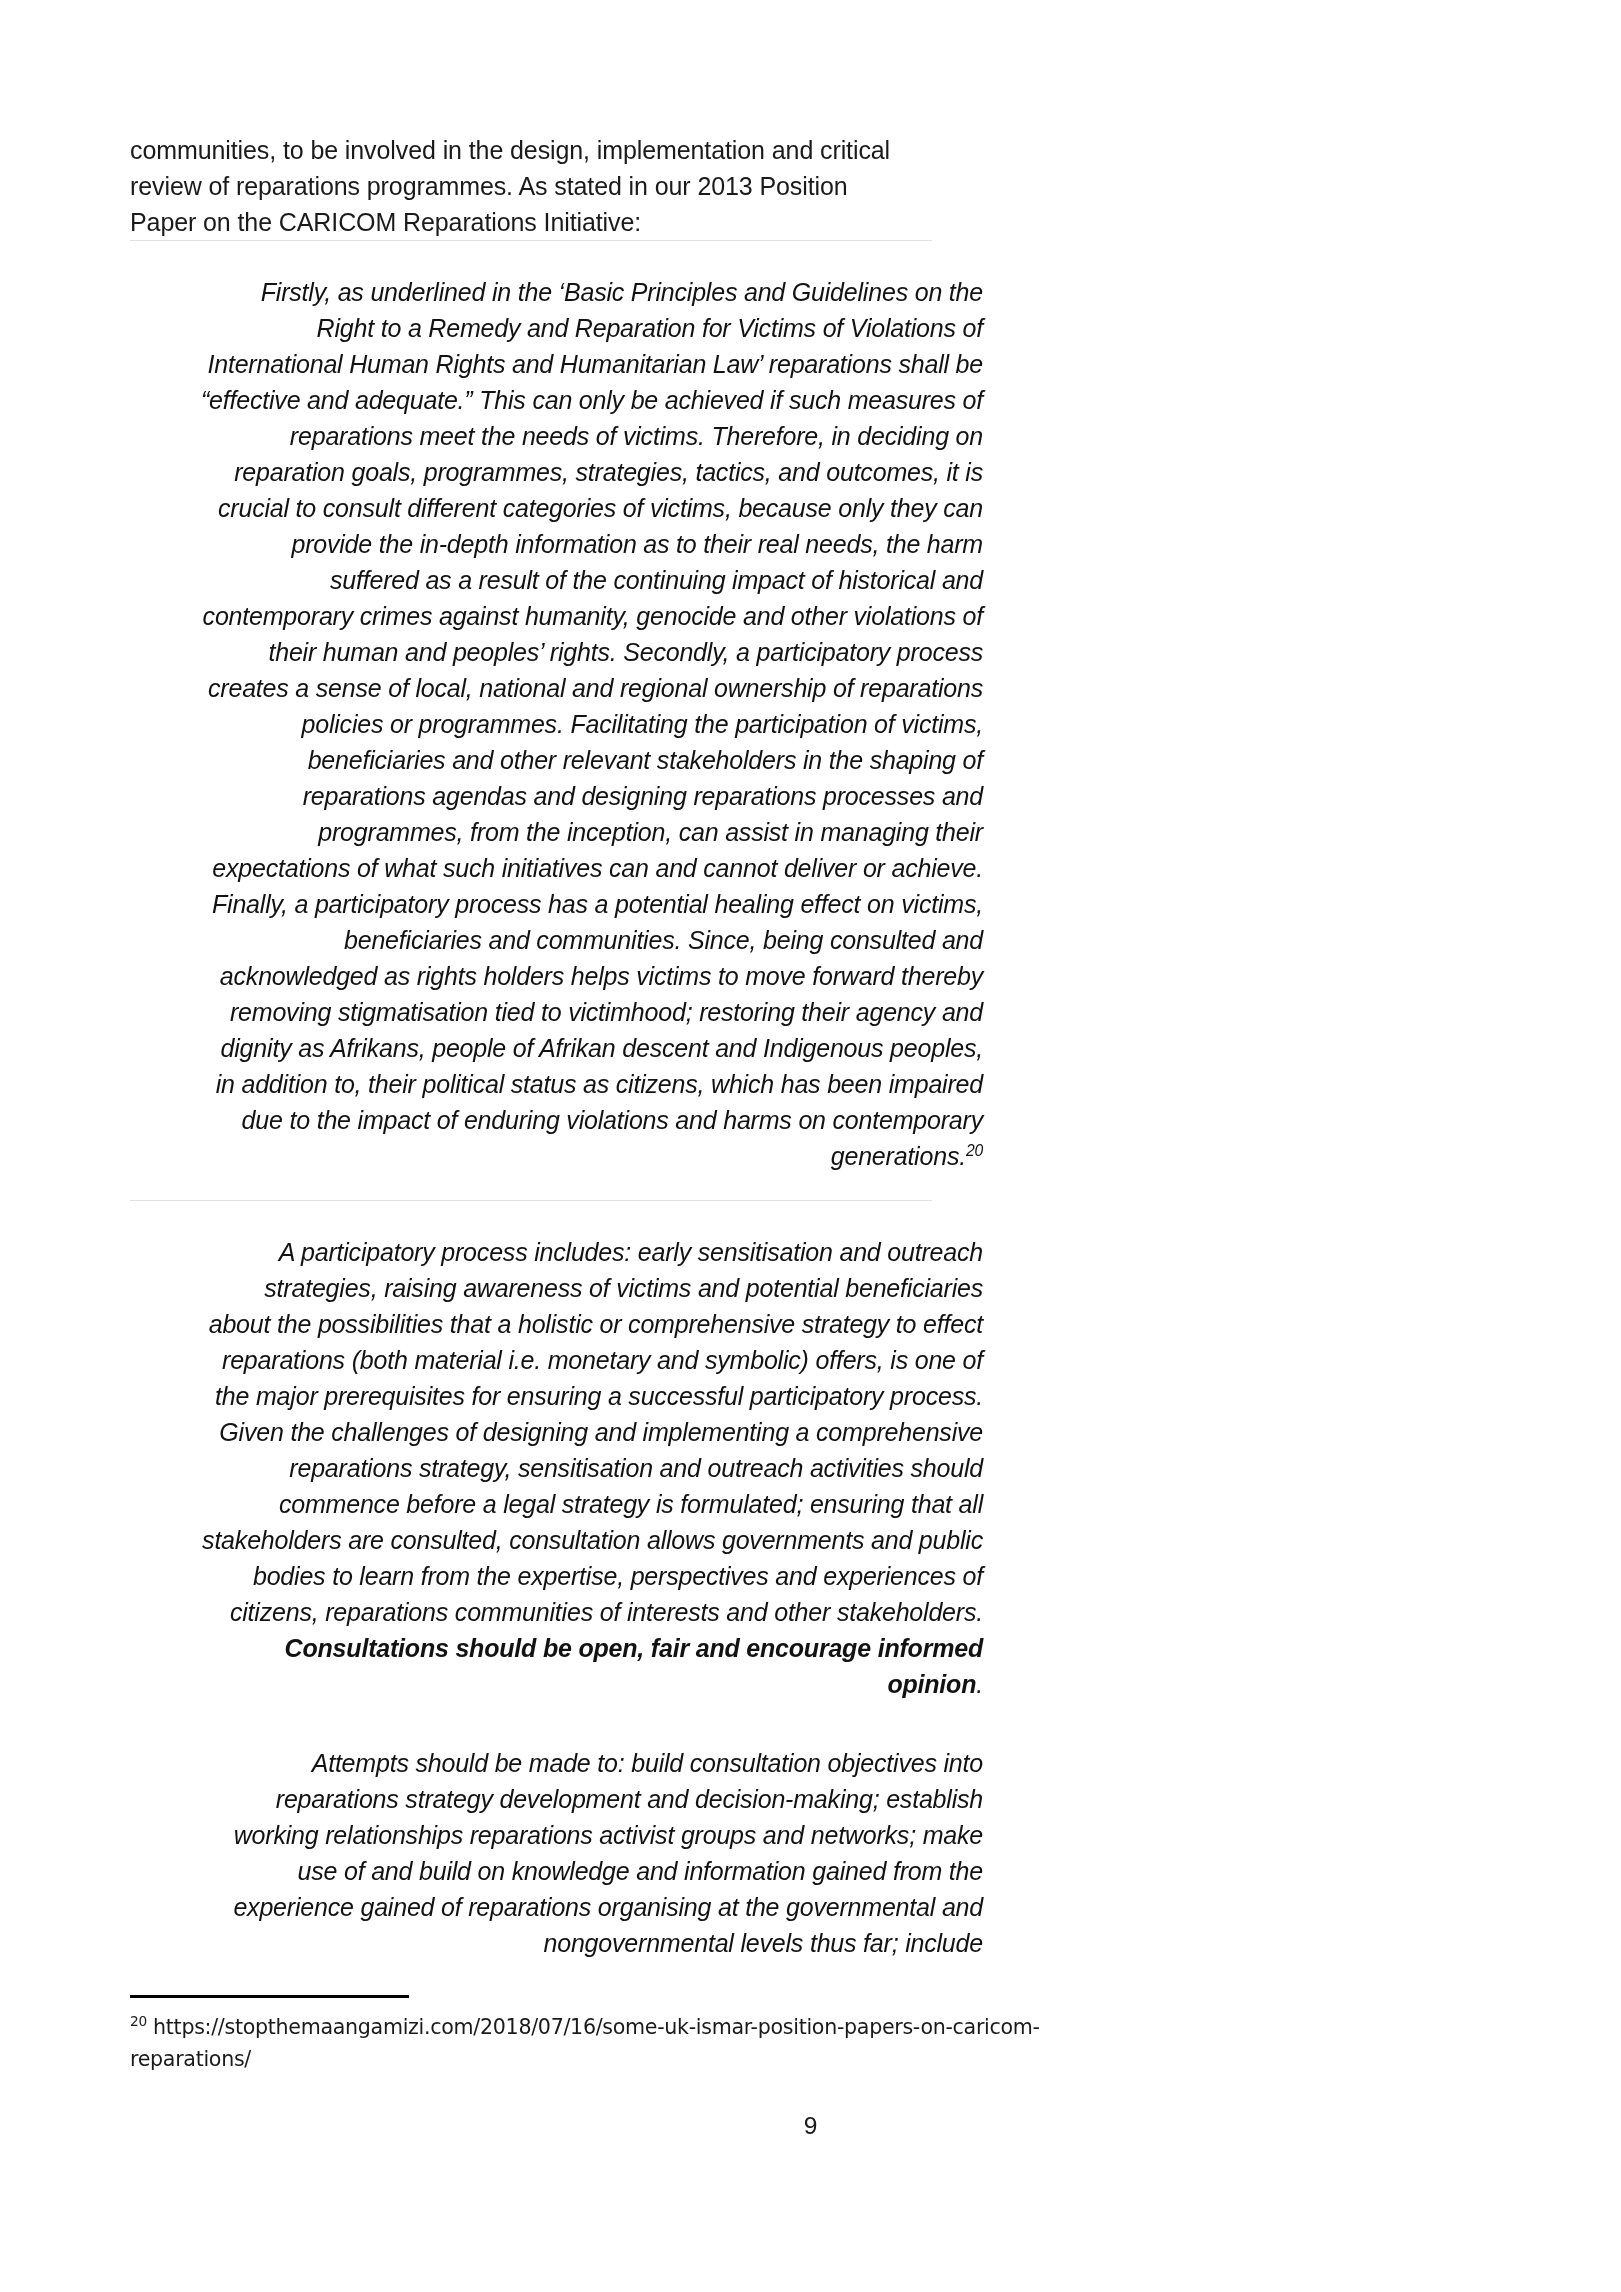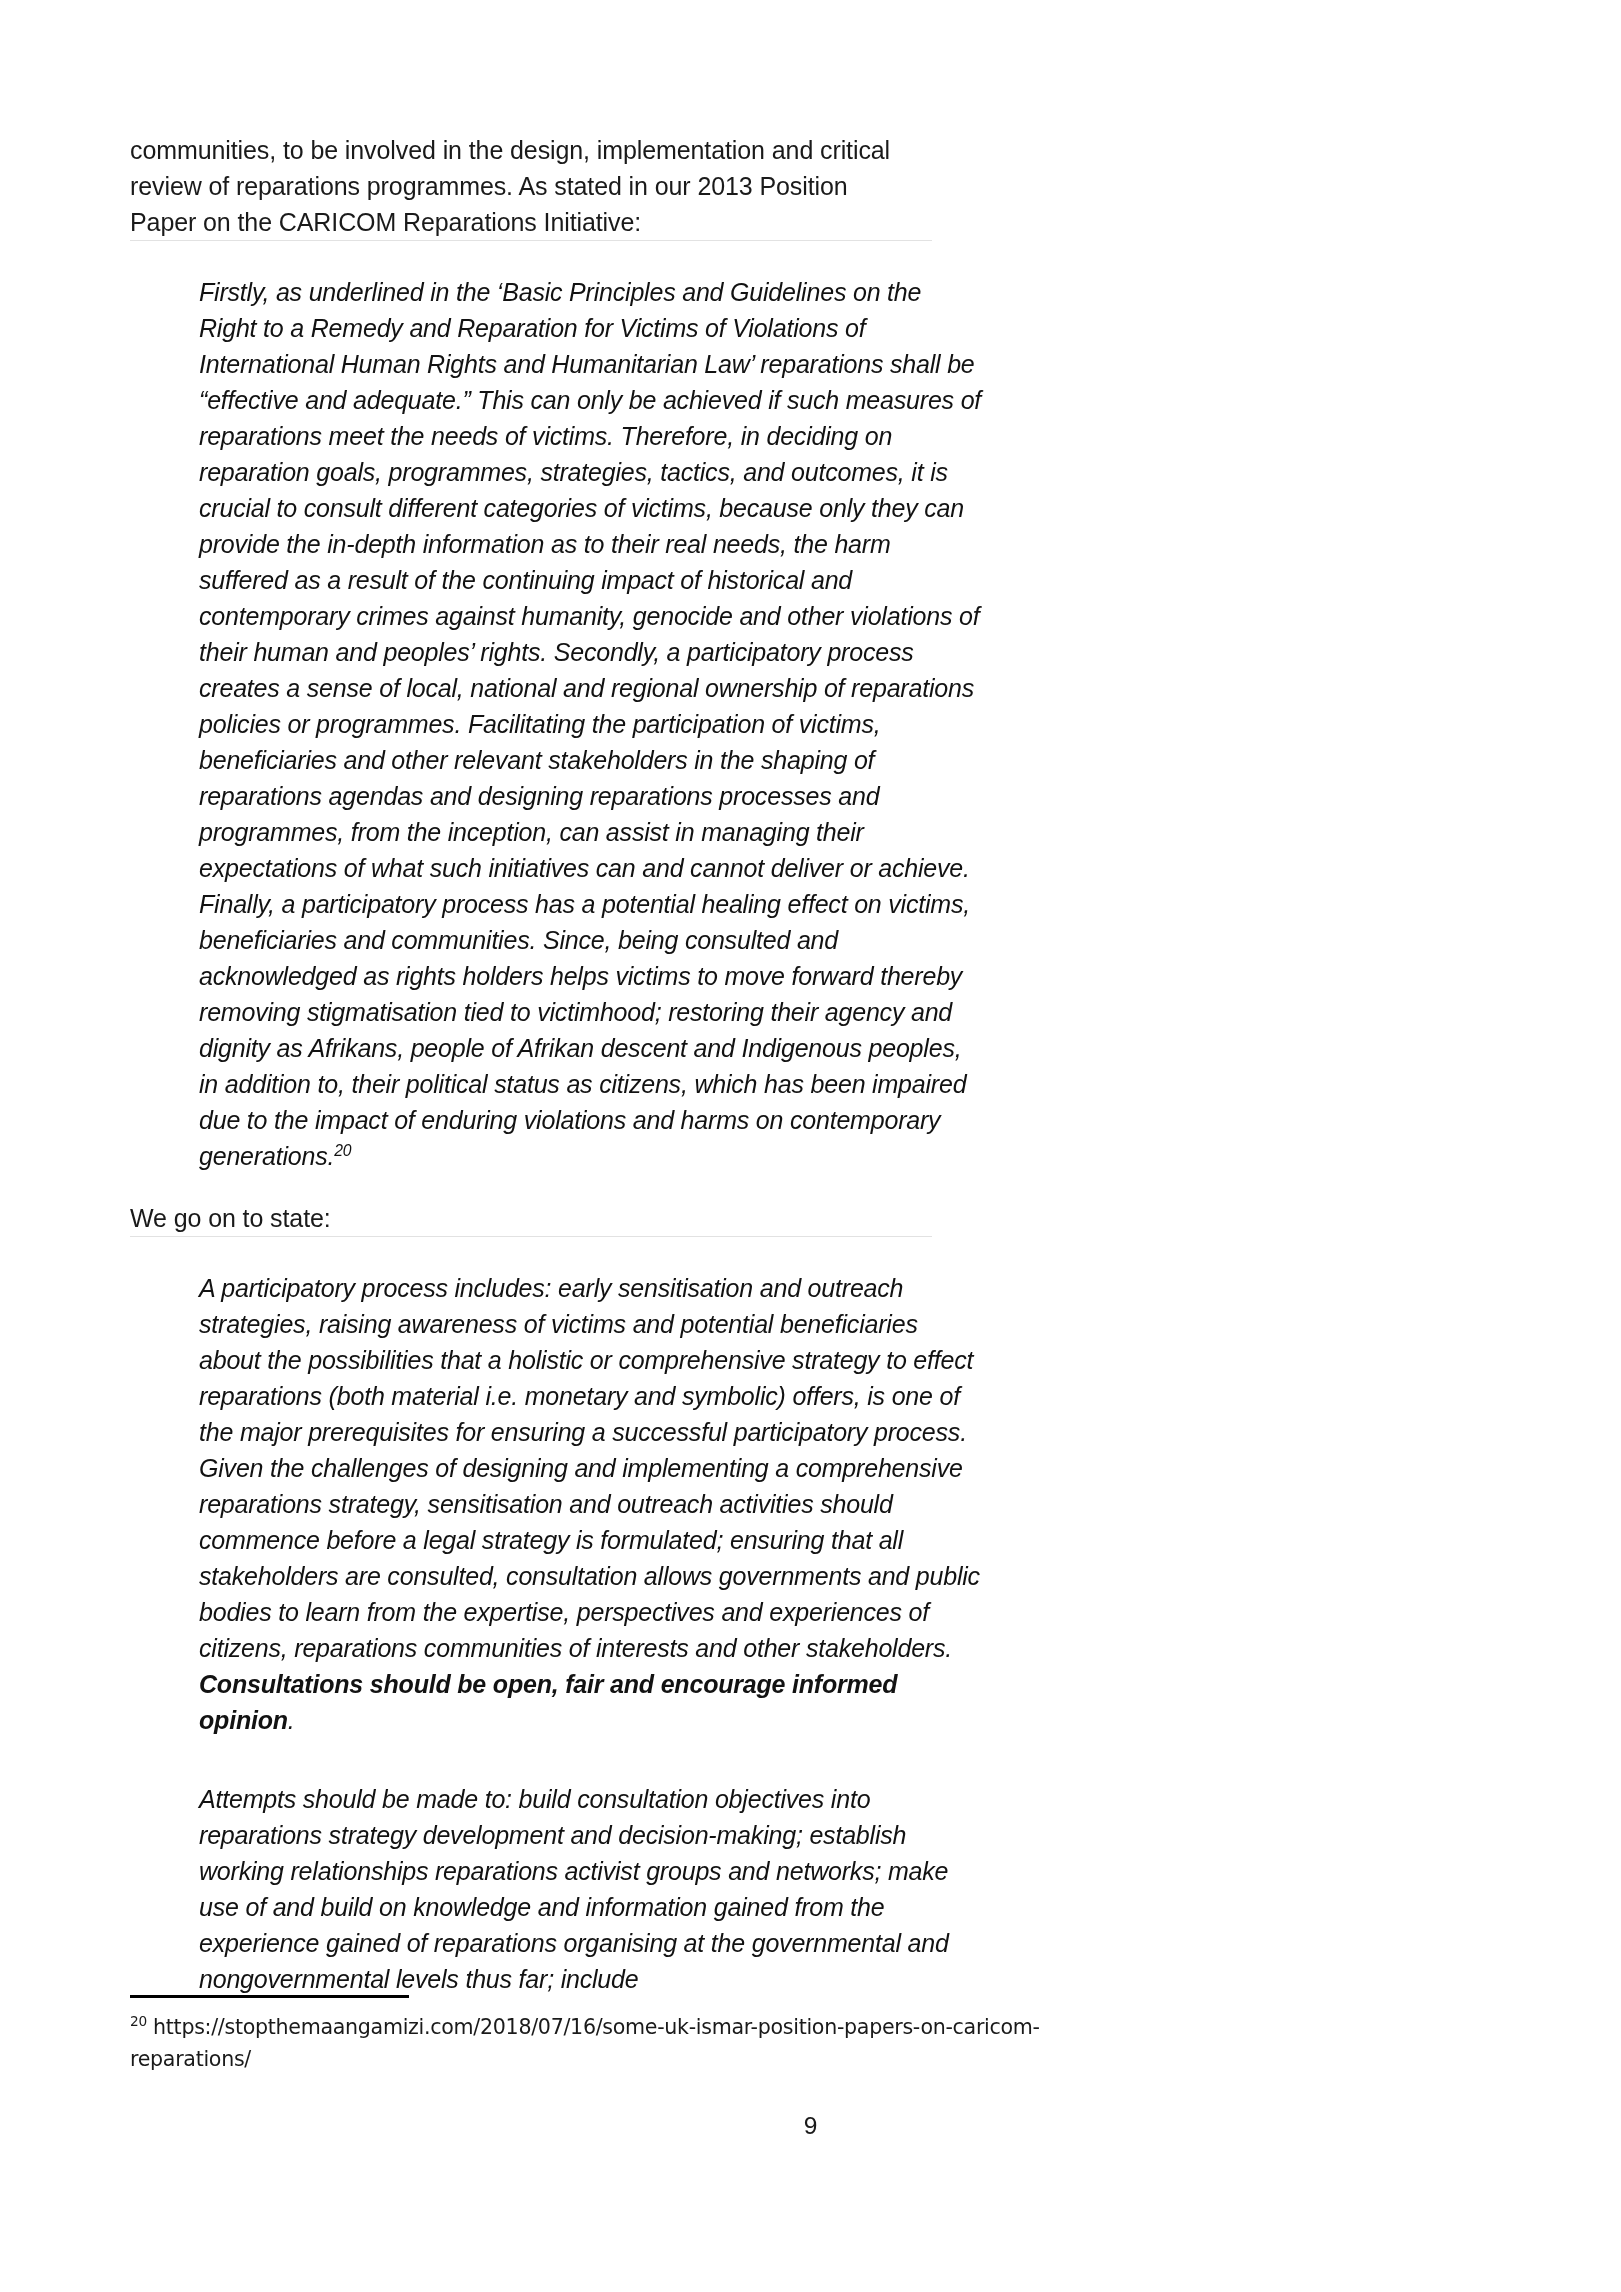--- a/index.html
+++ b/index.html
@@ -56,21 +56,21 @@
     margin: 0;
     padding: 0 0 0 69px;
     width: 784px;
     box-sizing: content-box;
     font-family: "Liberation Sans", sans-serif;
     font-style: italic;
     font-size: 25px;
     line-height: 36px;
     letter-spacing: -0.2px;
     color: #121212;
-    text-align: left;
+    text-align: right;
   }
 
   .quote b {
     font-weight: bold;
     font-style: italic;
   }
 
   .quote .sup {
     font-size: 15.7px;
     vertical-align: super;
@@ -132,21 +132,20 @@
     <p class="body-para">communities, to be involved in the design, implementation and critical review of reparations programmes. As stated in our 2013 Position Paper on the CARICOM Reparations Initiative:</p>
 
     <hr class="rule-faint">
 
     <div class="spacer-l"></div>
 
     <p class="quote"><span>Firstly, as underlined in the ‘Basic Principles and Guidelines on the Right to a Remedy and Reparation for Victims of Violations of International Human Rights and Humanitarian Law’ reparations shall be “effective and adequate.” This can only be achieved if such measures of reparations meet the needs of victims. Therefore, in deciding on reparation goals, programmes, strategies, tactics, and outcomes, it is crucial to consult different categories of victims, because only they can provide the in-depth information as to their real needs, the harm suffered as a result of the continuing impact of historical and contemporary crimes against humanity, genocide and other violations of their human and peoples’ rights. Secondly, a participatory process creates a sense of local, national and regional ownership of reparations policies or programmes. Facilitating the participation of victims, beneficiaries and other relevant stakeholders in the shaping of reparations agendas and designing reparations processes and programmes, from the inception, can assist in managing their expectations of what such initiatives can and cannot deliver or achieve. Finally, a participatory process has a potential healing effect on victims, beneficiaries and communities. Since, being consulted and acknowledged as rights holders helps victims to move forward thereby removing stigmatisation tied to victimhood; restoring their agency and dignity as Afrikans, people of Afrikan descent and Indigenous peoples, in addition to, their political status as citizens, which has been impaired due to the impact of enduring violations and harms on contemporary generations.</span><span class="sup">20</span></p>
 
     <div class="spacer-m"></div>
 
-    <p class="body-para">We go on to state:</p>
 
     <hr class="rule-faint">
 
     <div class="spacer-l"></div>
 
     <p class="quote"><span>A participatory process includes: early sensitisation and outreach strategies, raising awareness of victims and potential beneficiaries about the possibilities that a holistic or comprehensive strategy to effect reparations (both material i.e. monetary and symbolic) offers, is one of the major prerequisites for ensuring a successful participatory process. Given the challenges of designing and implementing a comprehensive reparations strategy, sensitisation and outreach activities should commence before a legal strategy is formulated; ensuring that all stakeholders are consulted, consultation allows governments and public bodies to learn from the expertise, perspectives and experiences of citizens, reparations communities of interests and other stakeholders. </span><b>Consultations should be open, fair and encourage informed opinion</b><span>.</span></p>
 
     <div class="spacer-xl"></div>
 
     <p class="quote">Attempts should be made to: build consultation objectives into reparations strategy development and decision-making; establish working relationships reparations activist groups and networks; make use of and build on knowledge and information gained from the experience gained of reparations organising at the governmental and nongovernmental levels thus far; include</p>

